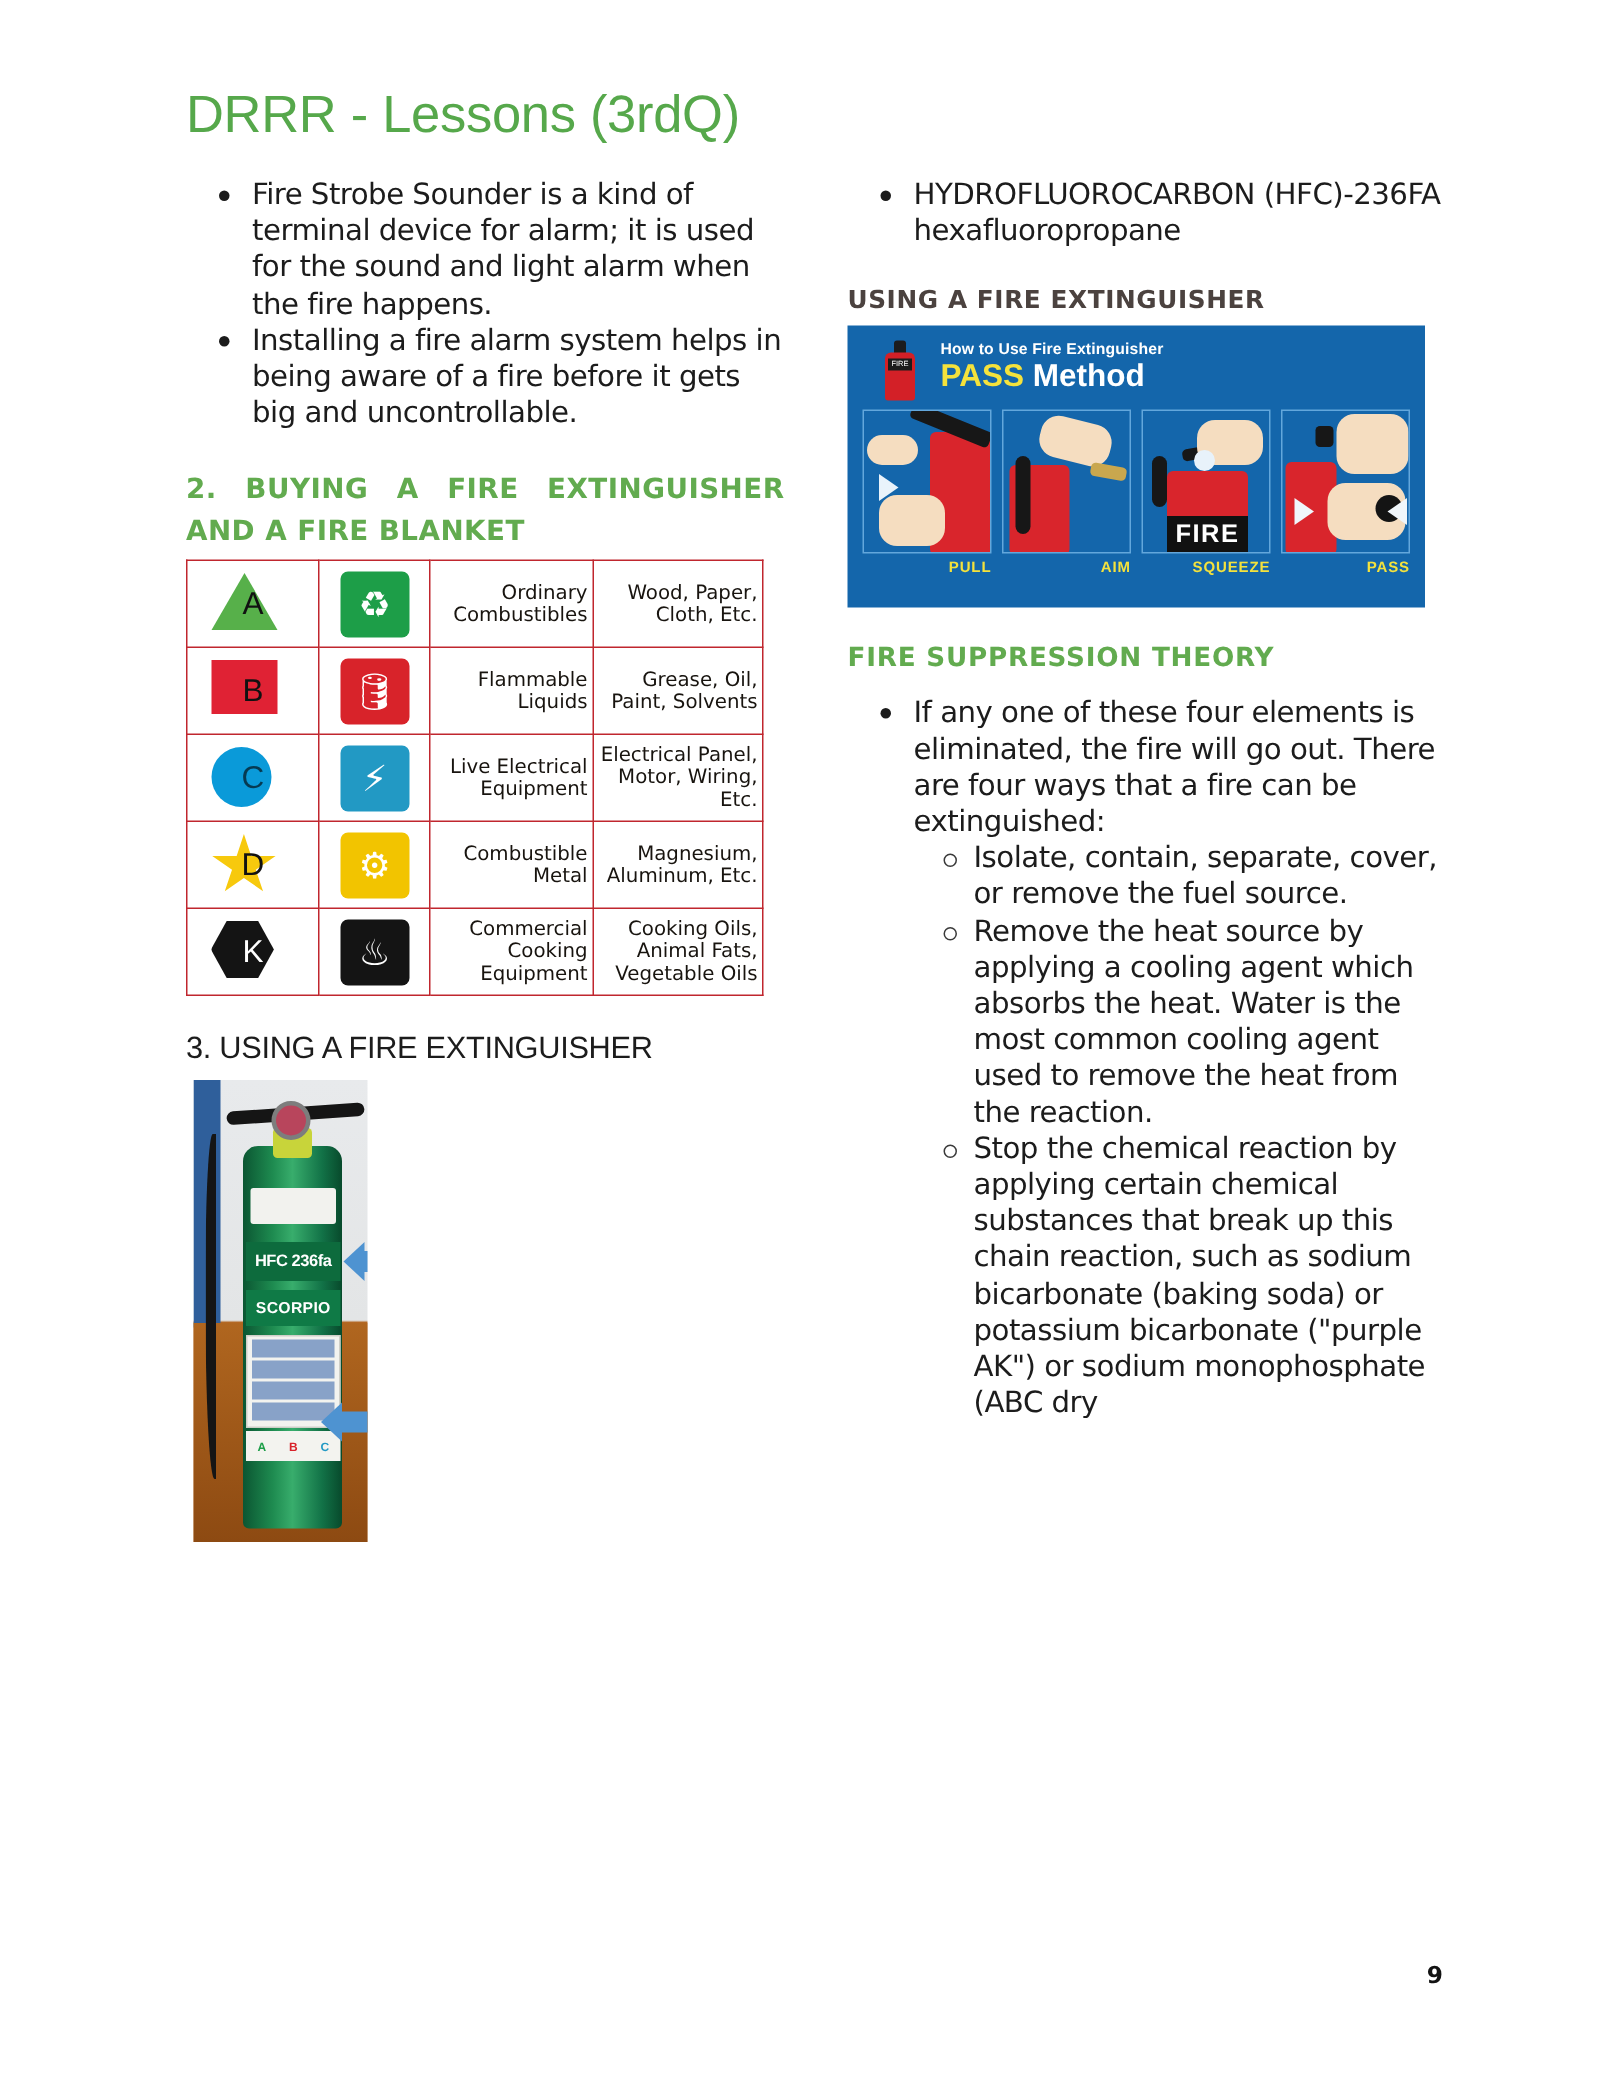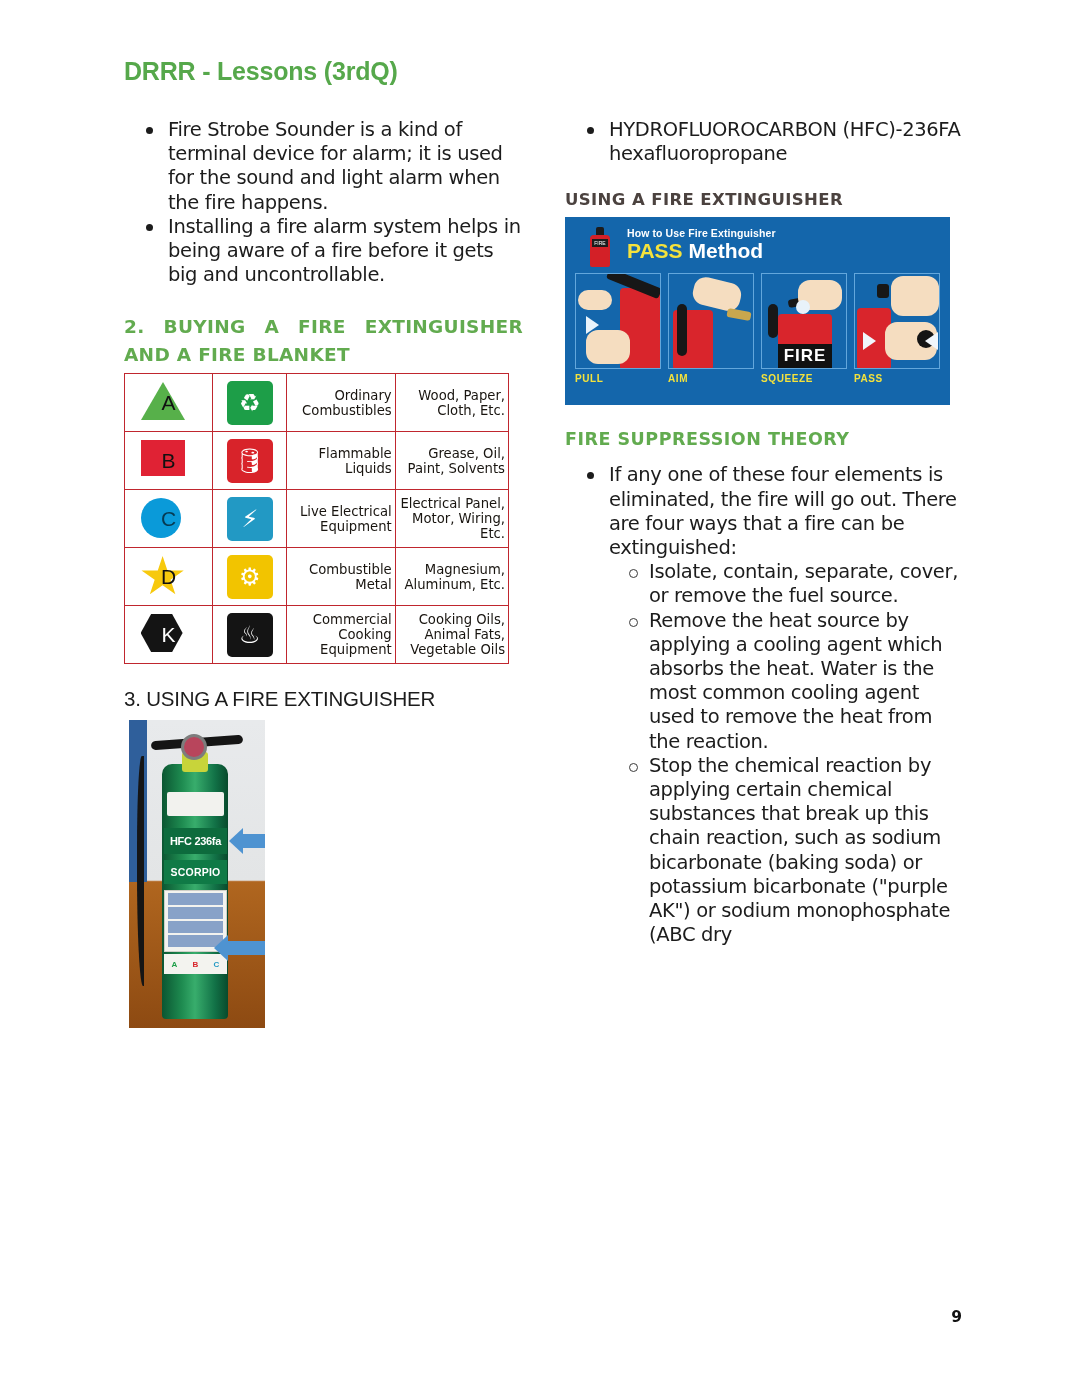--- a/index.html
+++ b/index.html
@@ -13,22 +13,22 @@
     position: relative;
     overflow: hidden;
   }
 
   .page { position: relative; width: 1080px; height: 1397px; padding: 0; }
 
   .page-title {
     position: absolute;
     left: 124px;
     top: 57px;
-    font-size: 25px;
-    font-weight: bold;
+    font-size: 35px;
+    font-weight: normal;
     color: #56a84b;
     letter-spacing: -0.2px;
     font-family: "Liberation Sans", sans-serif;
   }
 
   .columns {
     position: absolute;
     left: 124px;
     top: 118px;
     width: 840px;
@@ -204,21 +204,21 @@
   .pic .glyph { font-size: 24px; color: #fff; line-height: 1; }
   .pic.g { background: #1d9e48; }
   .pic.r { background: #d8232a; }
   .pic.b { background: #2299c4; }
   .pic.y { background: #f2c400; }
   .pic.k { background: #141414; }
 
   
   .ext-photo {
     position: relative;
-    width: 136px; height: 308px;
+    width: 116px; height: 308px;
     margin-left: 5px;
     background: linear-gradient(180deg,#e8eaec 0%, #e3e5e6 52%, #b2651f 52.5%, #a55a18 100%);
     overflow: hidden;
   }
   .ext-photo .bluewall {
     position: absolute; left: 0; top: 0; width: 18px; height: 165px;
     background: #2f5f9b;
   }
   .ext-photo .floor { position: absolute; left: 0; bottom: 0; width: 100%; height: 146px;
     background: linear-gradient(180deg,#b0661f,#8d4a12); }
@@ -328,21 +328,21 @@
     border-right: 13px solid #e9f3fb;
   }
   .pass .panel .fire-band {
     position: absolute; left: 16px; bottom: 0; width: 54px; height: 24px;
     background: #111; color: #fff; font-size: 17px; font-weight: bold;
     text-align: center; line-height: 24px; font-family: "Liberation Sans", sans-serif;
     letter-spacing: 1px;
   }
   .pass .caps { position: absolute; left: 10px; top: 156px; display: flex; gap: 7px; }
   .pass .cap {
-    width: 86px; text-align: left; color: #f4e23c;
+    width: 86px; text-align: right; color: #f4e23c;
     font-size: 10px; font-weight: bold; letter-spacing: 0.6px;
     font-family: "Liberation Sans", sans-serif;
   }
 
   .page-number {
     position: absolute;
     right: 118px;
     top: 1308px;
     font-size: 15.5px;
     font-weight: bold;

